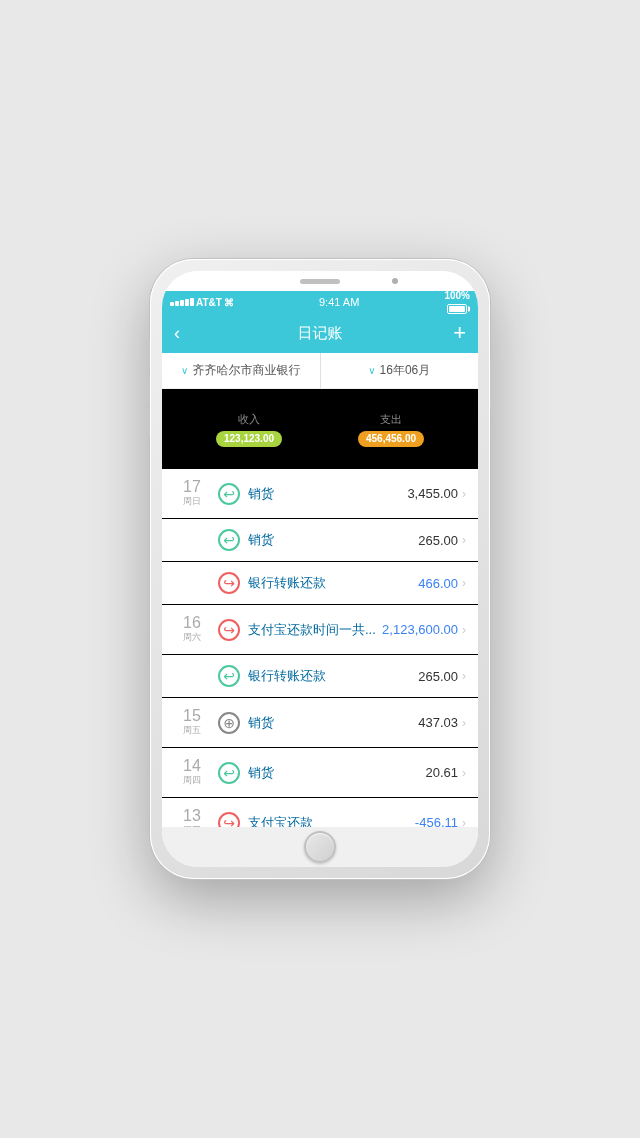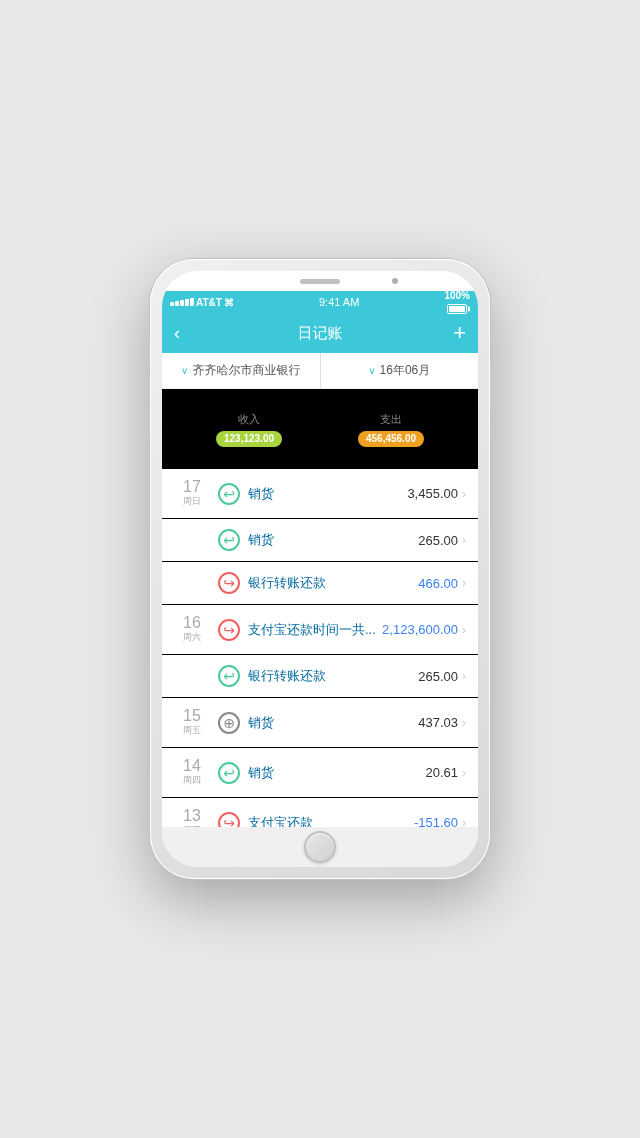--- a/index.html
+++ b/index.html
@@ -455,21 +455,21 @@
       <span class="tx-chevron">›</span>
     </div>
         <div class="transaction-row">
         <div class="day-label">
           <span class="day-num">13</span>
           <span class="day-week">周三</span>
         </div>
 
       <div class="tx-icon tx-icon-expense">↪</div>
       <span class="tx-name">支付宝还款</span>
-      <span class="tx-amount tx-amount-red">-151.60</span>
+      <span class="tx-amount tx-amount-red">-456.11</span>
       <span class="tx-chevron">›</span>
     </div>
       </div>
 
     <div class="home-button-wrap">
       <div class="home-button"></div>
     </div>
 
   </div>
 </div>

